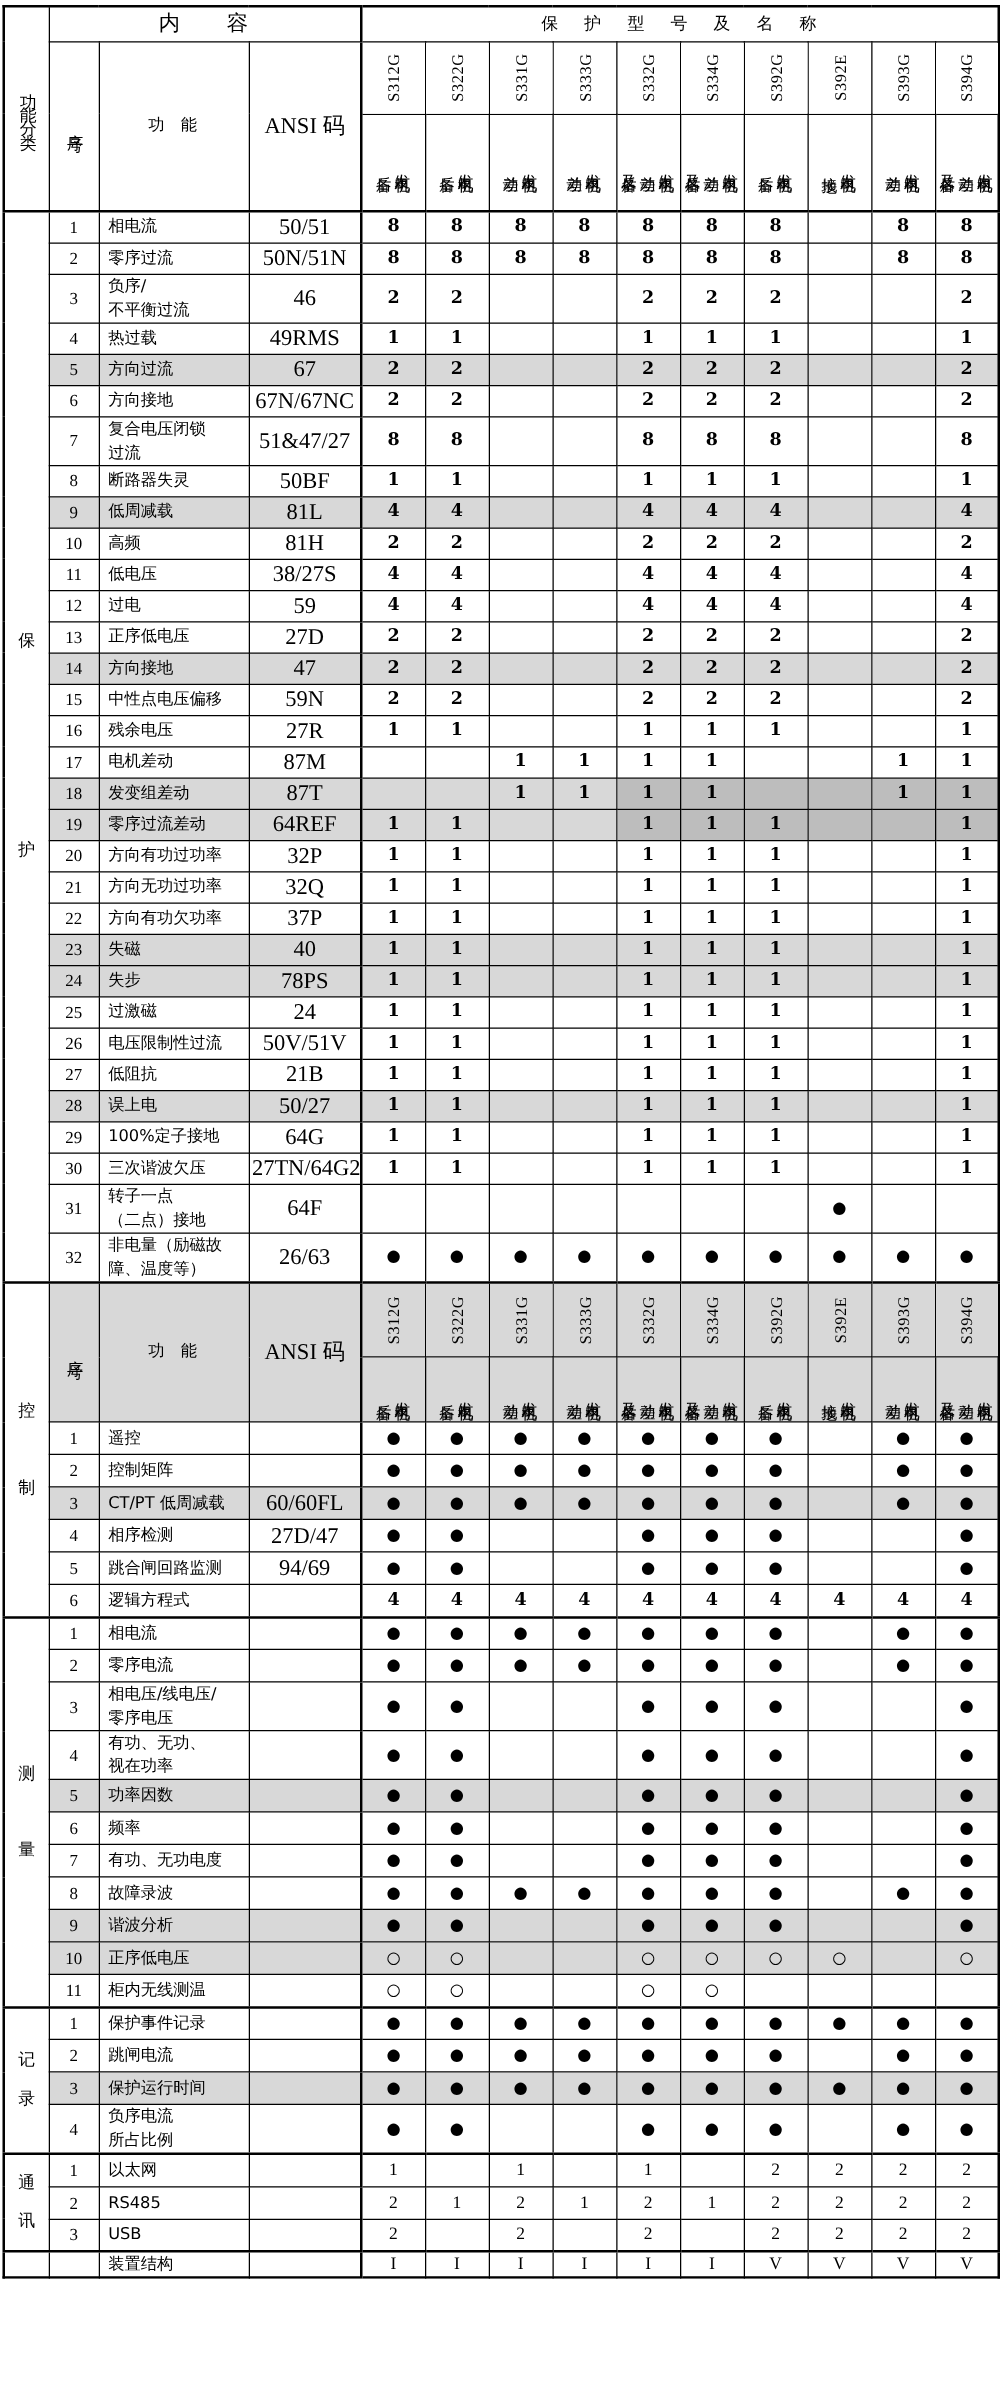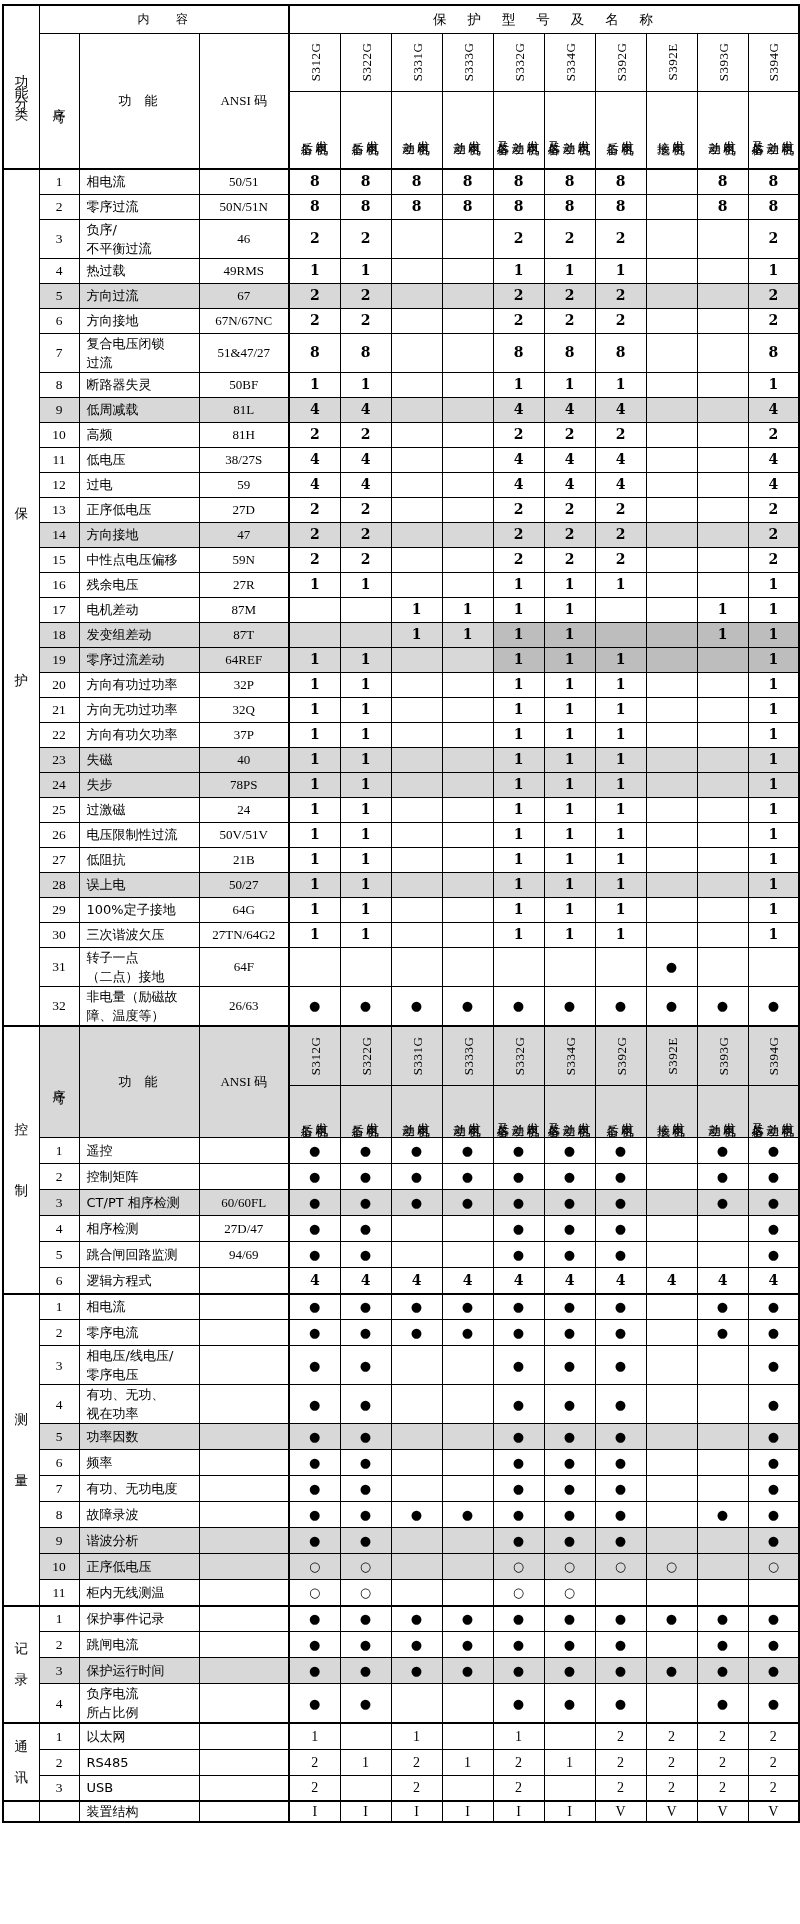--- a/index.html
+++ b/index.html
@@ -6,33 +6,33 @@
   body{width:800px;font-family:"DejaVu Sans",sans-serif;}
   .page{padding:4px 2px 0 2px;}
   table{border-collapse:collapse;table-layout:fixed;width:796px;border:2px solid #000;}
   td{border:1px solid #000;padding:0 2px;text-align:center;vertical-align:middle;font-size:13px;line-height:17px;overflow:hidden;}
   thead td{background:#fff;}
   tbody tr{height:26px;}
   tr.h25{height:25px;}
   .fn{text-align:left;padding-left:7px;white-space:pre-line;line-height:19px;}
   .c{text-align:center;}
   .seq{font-family:"Liberation Serif",serif;font-size:13.5px;}
-  .ansi{font-family:"Liberation Serif",serif;font-size:13px;white-space:nowrap;}
+  .ansi{font-family:"Liberation Serif",serif;font-size:18px;white-space:nowrap;}
   .val{font-family:"DejaVu Serif",serif;font-weight:bold;font-size:14px;}
   .val.dot{font-family:"DejaVu Sans",sans-serif;font-weight:normal;font-size:13px;}
   .val.light{font-family:"Liberation Serif",serif;font-weight:normal;font-size:14px;}
   .shaded td{background:var(--shade);}
   td.dark{background:var(--dark) !important;}
   td.rehead{background:var(--shade);}
   .sec-top>td{border-top:2px solid #000;}
   tbody tr:first-child>td{border-top:2px solid #000;}
   td.mcol-first{border-left:2px solid #000;}
   .vert{writing-mode:vertical-rl;display:inline-block;line-height:1;letter-spacing:4px;}
   .cathead{letter-spacing:11px;font-size:13.5px;}
-  .sp-content{letter-spacing:2.2em;padding-left:2.2em;font-size:12px;}
+  .sp-content{letter-spacing:2.2em;padding-left:2.2em;font-size:17px;}
   .sp-models{letter-spacing:1.55em;padding-left:1.55em;font-size:13.5px;}
   .sp-func{letter-spacing:1em;padding-left:1em;}
   .model-cell{position:relative;}
   .rot{position:absolute;left:50%;top:50%;transform:translate(-50%,-50%) rotate(-90deg);font-family:"Liberation Serif",serif;font-size:13px;letter-spacing:.5px;white-space:nowrap;}
   .vsub{writing-mode:vertical-rl;white-space:pre-line;display:inline-block;line-height:15px;letter-spacing:1px;font-size:12.5px;}
   .cat-cell{background:#fff;}
   .cat-label{display:flex;flex-direction:column;align-items:center;justify-content:center;font-size:13.5px;}
   .gap-lg{gap:150px;}
   .gap-md{gap:44px;}
   .gap-sm{gap:14px;}
@@ -708,21 +708,21 @@
           <td class="val dot">●</td>
           <td class="val dot">●</td>
           <td class="val dot">●</td>
           <td class="val dot">●</td>
           <td class="val"></td>
           <td class="val dot">●</td>
           <td class="val dot">●</td>
         </tr>
         <tr class="shaded">
           <td class="c seq">3</td>
-          <td class="fn">CT/PT 相序检测</td>
+          <td class="fn">CT/PT 低周减载</td>
           <td class="c ansi">60/60FL</td>
           <td class="val mcol-first dot">●</td>
           <td class="val dot">●</td>
           <td class="val dot">●</td>
           <td class="val dot">●</td>
           <td class="val dot">●</td>
           <td class="val dot">●</td>
           <td class="val dot">●</td>
           <td class="val"></td>
           <td class="val dot">●</td>

